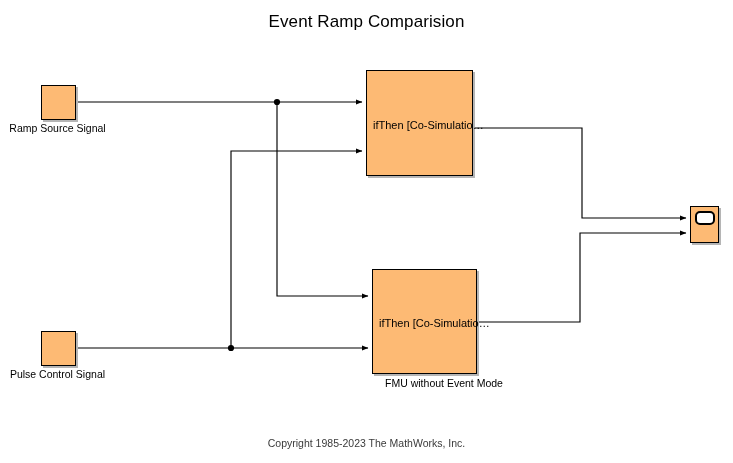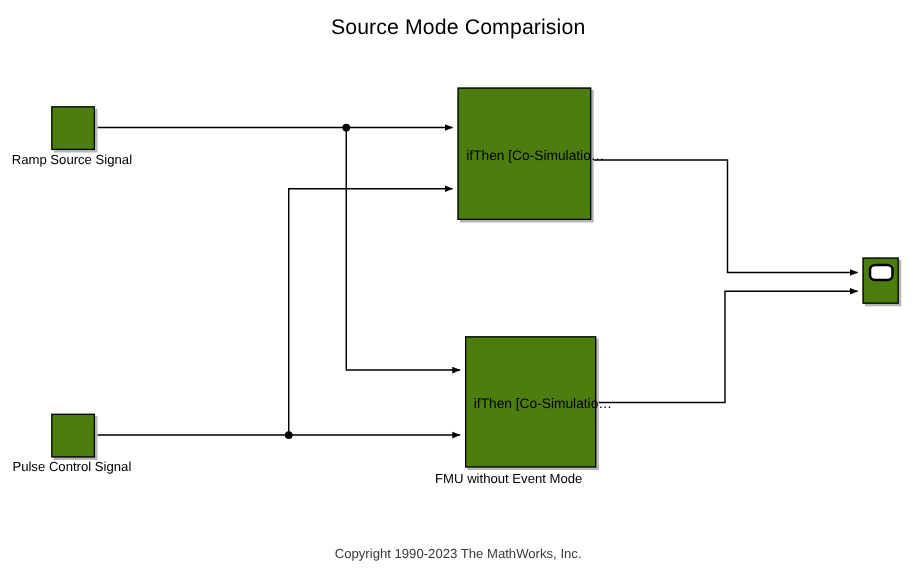--- a/index.html
+++ b/index.html
@@ -34,21 +34,21 @@
     width: 733px;
     text-align: center;
     font-size: 10.5px;
     color: #3a3a3a;
   }
   
   .block {
     position: absolute;
     box-sizing: border-box;
     border: 1.3px solid #000000;
-    background: #4d7c0f;
+    background: #fdba74;
     box-shadow: 2px 2px 0 0 rgba(120,120,120,0.55);
   }
   .blk-label {
     position: absolute;
     text-align: center;
     font-size: 10.5px;
     color: #000000;
     white-space: nowrap;
   }
   .fmu-text {
@@ -73,21 +73,21 @@
     border: 2px solid #000000;
     border-radius: 5px;
     background: #ffffff;
   }
 </style>
 </head>
 <body>
 
 <div id="canvas">
 
-  <div class="title">Source Mode Comparision</div>
+  <div class="title">Event Ramp Comparision</div>
 
   <svg id="wires" viewBox="0 0 733 463">
     <defs>
       <marker id="arrowhead" markerWidth="7" markerHeight="7" refX="6.2" refY="3" orient="auto" markerUnits="userSpaceOnUse">
         <path d="M0,0.3 L6.6,3 L0,5.7 z" fill="#000000"></path>
       </marker>
     </defs>
 
     <g stroke="#000000" stroke-width="1.15" fill="none">
 
@@ -122,21 +122,21 @@
   <div class="block" style="left:41px; top:331px; width:35px; height:35px;"></div>
   <div class="blk-label" style="left:-20px; top:368px; width:155px;">Pulse Control Signal</div>
 
   <div class="block" style="left:366px; top:70px; width:107px; height:106px;">
     <div class="fmu-text" style="top:48px;">ifThen [Co-Simulatio…</div>
   </div>
 
   <div class="block" style="left:372px; top:269px; width:105px; height:105px;">
     <div class="fmu-text" style="top:47px;">ifThen [Co-Simulatio…</div>
   </div>
-  <div class="blk-label" style="left:327px; top:377px; width:160px;">FMU without Event Mode</div>
+  <div class="blk-label" style="left:364px; top:377px; width:160px;">FMU without Event Mode</div>
 
   <div class="block" style="left:690px; top:206px; width:29px; height:37px;">
     <div class="scope-screen" style="left:4px; top:4px; width:20px; height:14px;"></div>
   </div>
 
-  <div class="copyright">Copyright 1990-2023 The MathWorks, Inc.</div>
+  <div class="copyright">Copyright 1985-2023 The MathWorks, Inc.</div>
 
 </div>
 
 </body></html>

